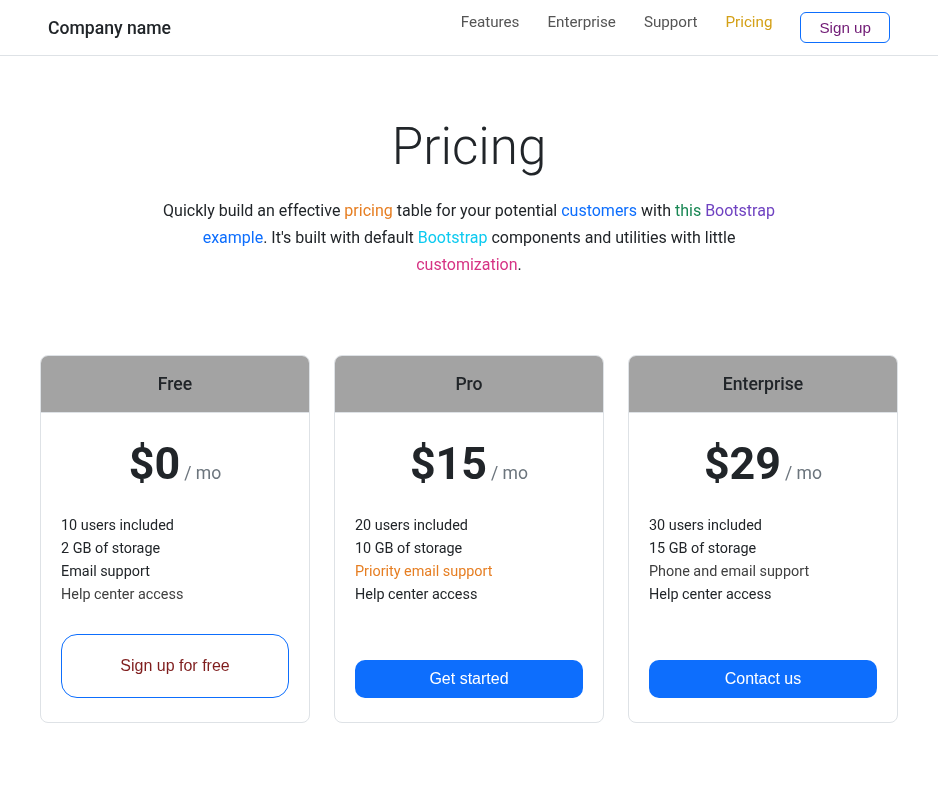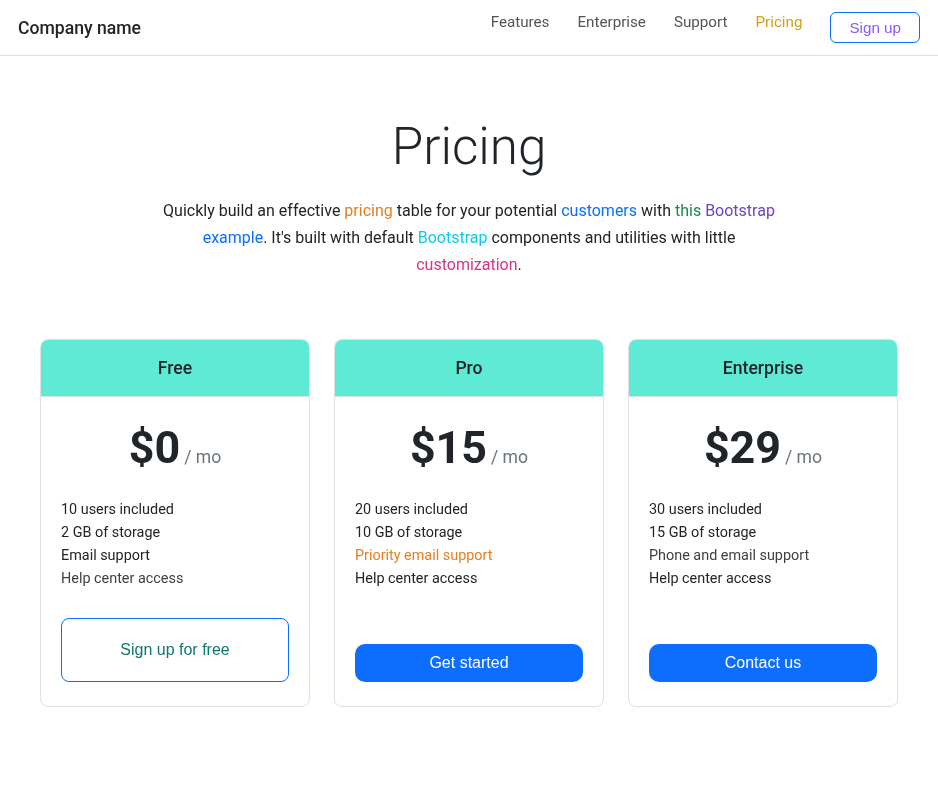--- a/index.html
+++ b/index.html
@@ -13,21 +13,21 @@
       color: #212529;
       width: 938px;
       min-height: 797px;
     }
 
     
     .navbar {
       display: flex;
       align-items: center;
       justify-content: space-between;
-      padding: 12px 18px;
+      padding: 12px 48px;
       border-bottom: 1px solid #dee2e6;
     }
     .navbar-brand {
       font-size: 1.1rem;
       font-weight: 500;
       color: #212529;
     }
     .navbar-nav {
       display: flex;
       align-items: flex-start;
@@ -38,21 +38,21 @@
       text-decoration: none;
       color: #555;
       font-size: 0.95rem;
     }
     .nav-link-pricing {
       color: #d4a017;
     }
     .btn-signup {
       border: 1px solid #0d6efd;
       background: transparent;
-      color: #8b5cf6;
+      color: #701a75;
       padding: 6px 18px;
       border-radius: 6px;
       font-size: 0.95rem;
       cursor: pointer;
     }
 
     
     .hero {
       text-align: center;
       padding: 60px 120px 40px;
@@ -60,21 +60,21 @@
     .hero-title {
       font-size: 3.2rem;
       font-weight: 300;
       color: #212529;
       margin-bottom: 20px;
     }
     .hero-subtitle {
       font-size: 1rem;
       line-height: 1.7;
       max-width: 640px;
-      margin: 0 auto;
+      margin: 16px auto;
     }
     .hero-subtitle .text-orange { color: #e67e22; }
     .hero-subtitle .text-blue { color: #0d6efd; }
     .hero-subtitle .text-green { color: #198754; }
     .hero-subtitle .text-purple { color: #6f42c1; }
     .hero-subtitle .text-pink { color: #d63384; }
     .hero-subtitle .text-teal { color: #0dcaf0; }
 
     
     .pricing-section {
@@ -85,21 +85,21 @@
     }
     .pricing-card {
       border: 1px solid #dee2e6;
       border-radius: 8px;
       width: 270px;
       overflow: hidden;
       display: flex;
       flex-direction: column;
     }
     .card-header {
-      background: #5eead4;
+      background: #a3a3a3;
       text-align: center;
       padding: 18px 20px;
       font-size: 1.1rem;
       font-weight: 500;
       border-bottom: 1px solid #dee2e6;
     }
     .card-body {
       padding: 24px 20px;
       text-align: center;
       flex: 1;
@@ -134,22 +134,22 @@
       text-align: left;
     }
     .feature-list li.highlight-orange { color: #e67e22; }
     .feature-list li.highlight-blue { color: #404040; }
     .btn-free {
       display: block;
       width: 100%;
       padding: 22px;
       border: 1px solid #0d6efd;
       background: transparent;
-      color: #0f766e;
-      border-radius: 8px;
+      color: #7f1d1d;
+      border-radius: 16px;
       font-size: 1rem;
       cursor: pointer;
       margin-top: auto;
     }
     .btn-primary-blue {
       display: block;
       width: 100%;
       padding: 10px;
       border: none;
       background: #0d6efd;

